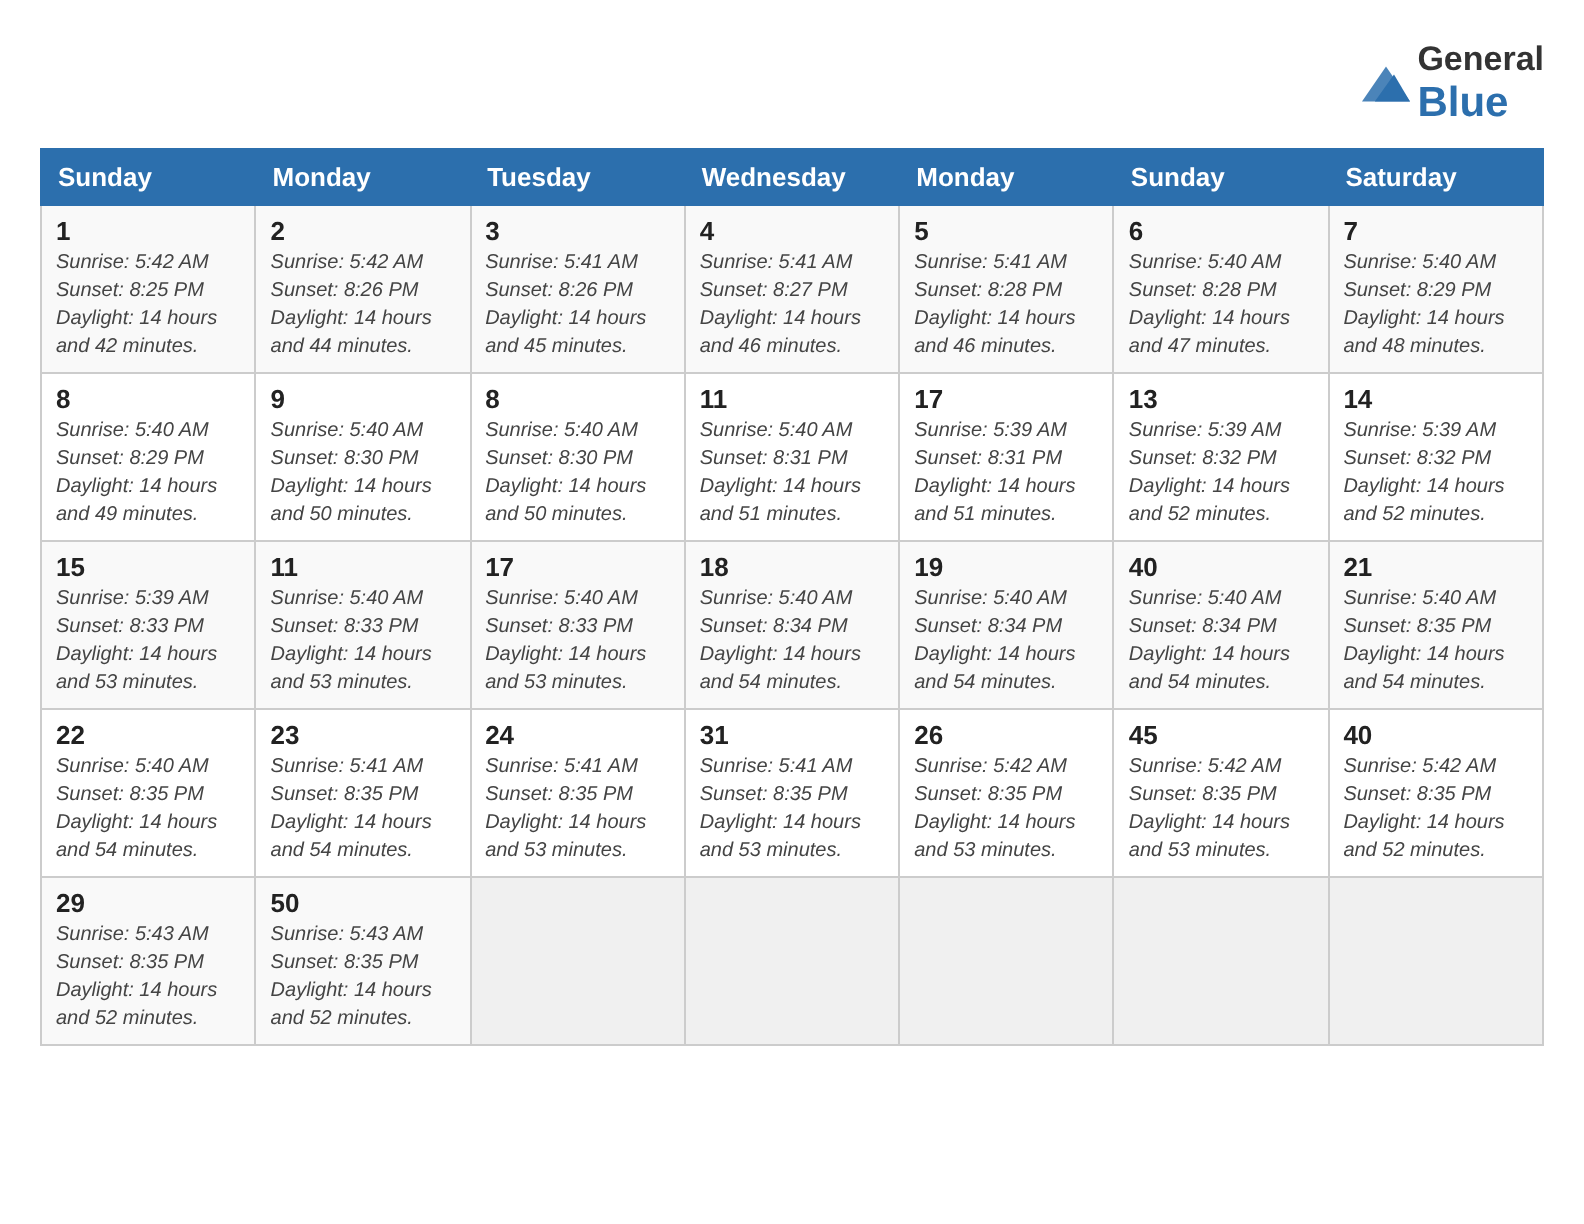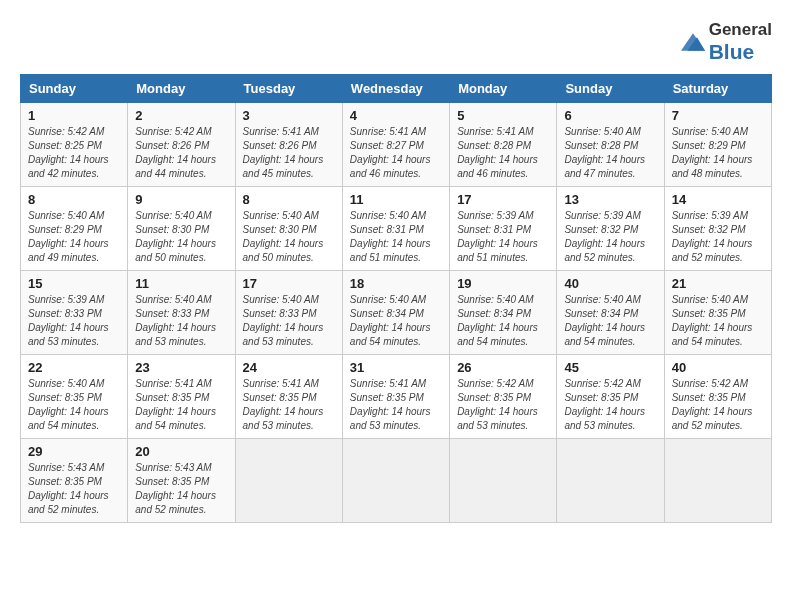--- a/index.html
+++ b/index.html
@@ -347,21 +347,21 @@
       <tr>
         <td>
         <div class="day-number">29</div>
         <div class="day-info">
           Sunrise: 5:43 AM<br>
           Sunset: 8:35 PM<br>
           Daylight: 14 hours and 52 minutes.
         </div>
       </td>
         <td>
-        <div class="day-number">20</div>
+        <div class="day-number">50</div>
         <div class="day-info">
           Sunrise: 5:43 AM<br>
           Sunset: 8:35 PM<br>
           Daylight: 14 hours and 52 minutes.
         </div>
       </td>
         <td class="empty-cell"></td>
         <td class="empty-cell"></td>
         <td class="empty-cell"></td>
         <td class="empty-cell"></td>

